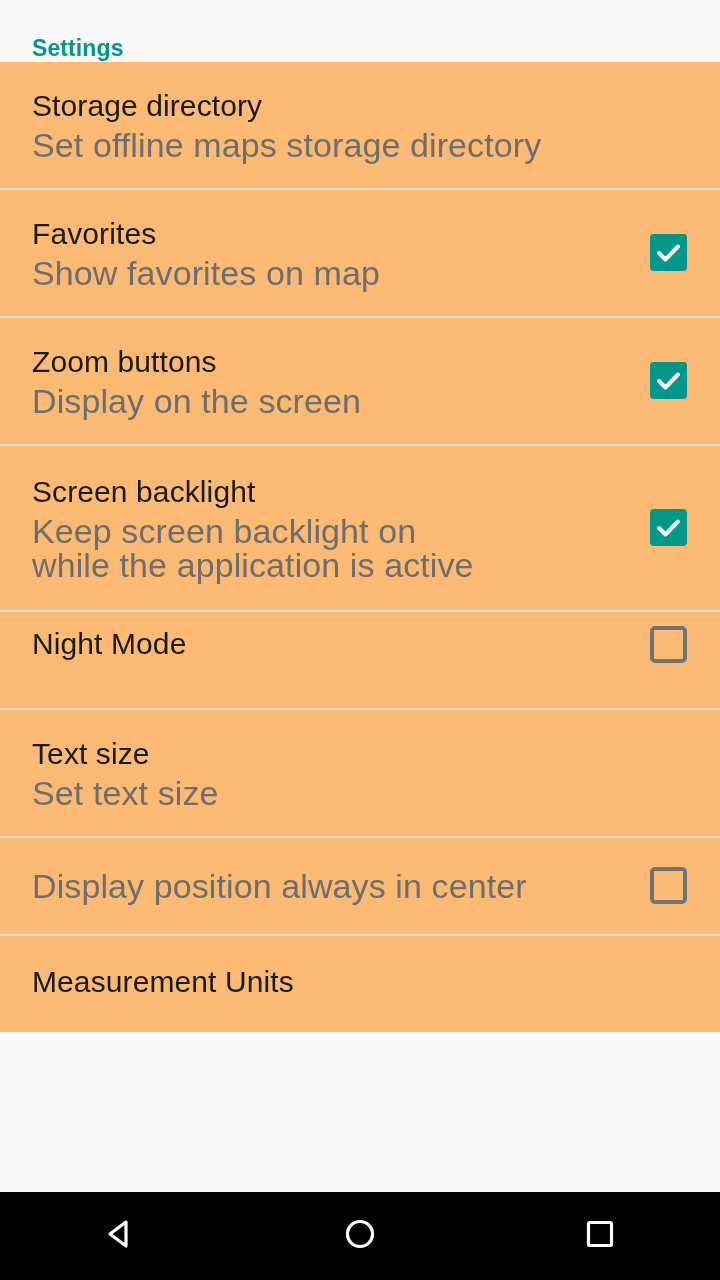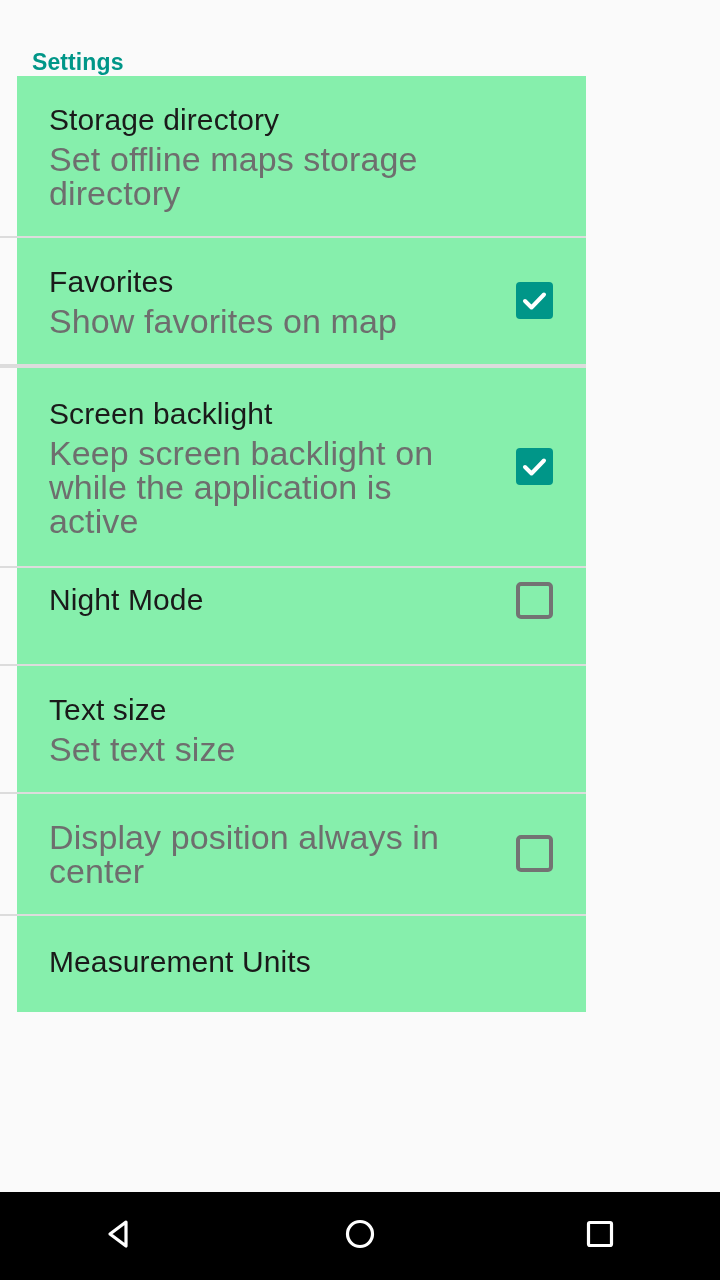--- a/index.html
+++ b/index.html
@@ -19,22 +19,22 @@
     width: 720px;
     height: 1280px;
     background: #fafafa;
     overflow: hidden;
   }
 
   
   #settings-list {
     position: absolute;
     left: 0;
-    top: 14px;
-    width: 586px;
+    top: 0;
+    width: 720px;
     height: 1192px;
     overflow: hidden;
     background: #fafafa;
   }
 
   .section-header {
     padding: 34px 32px 0 32px;
     font-size: 23px;
     font-weight: bold;
     color: #009688;
@@ -42,22 +42,21 @@
     line-height: 28px;
   }
 
   .pref-row {
     position: relative;
     display: flex;
     align-items: center;
     box-sizing: border-box;
     padding: 0 32px 0 32px;
     min-height: 96px;
-    background: #86efac;
-    margin-left: 17px;
+    background: #fdba74;
   }
 
   .pref-row.first-row {
     padding-top: 24px;
     padding-bottom: 26px;
   }
 
   .pref-text {
     flex: 1 1 auto;
     min-width: 0;
@@ -178,20 +177,33 @@
       <div class="checkbox-slot">
         <span class="cb checked">
           <svg width="37" height="37" viewBox="0 0 37 37" aria-hidden="true">
             <path d="M9 19 L15.5 25.5 L28 12.5" fill="none" stroke="#ffffff" stroke-width="4" stroke-linecap="round" stroke-linejoin="round"></path>
           </svg>
         </span>
       </div>
     </div>
     <div class="divider"></div>
 
+    <div class="pref-row row-pad-md">
+      <div class="pref-text">
+        <div class="pref-title">Zoom buttons</div>
+        <div class="pref-summary">Display on the screen</div>
+      </div>
+      <div class="checkbox-slot">
+        <span class="cb checked">
+          <svg width="37" height="37" viewBox="0 0 37 37" aria-hidden="true">
+            <path d="M9 19 L15.5 25.5 L28 12.5" fill="none" stroke="#ffffff" stroke-width="4" stroke-linecap="round" stroke-linejoin="round"></path>
+          </svg>
+        </span>
+      </div>
+    </div>
     <div class="divider"></div>
 
     <div class="pref-row row-pad-lg">
       <div class="pref-text">
         <div class="pref-title">Screen backlight</div>
         <div class="pref-summary">Keep screen backlight on while the application is active</div>
       </div>
       <div class="checkbox-slot">
         <span class="cb checked">
           <svg width="37" height="37" viewBox="0 0 37 37" aria-hidden="true">

